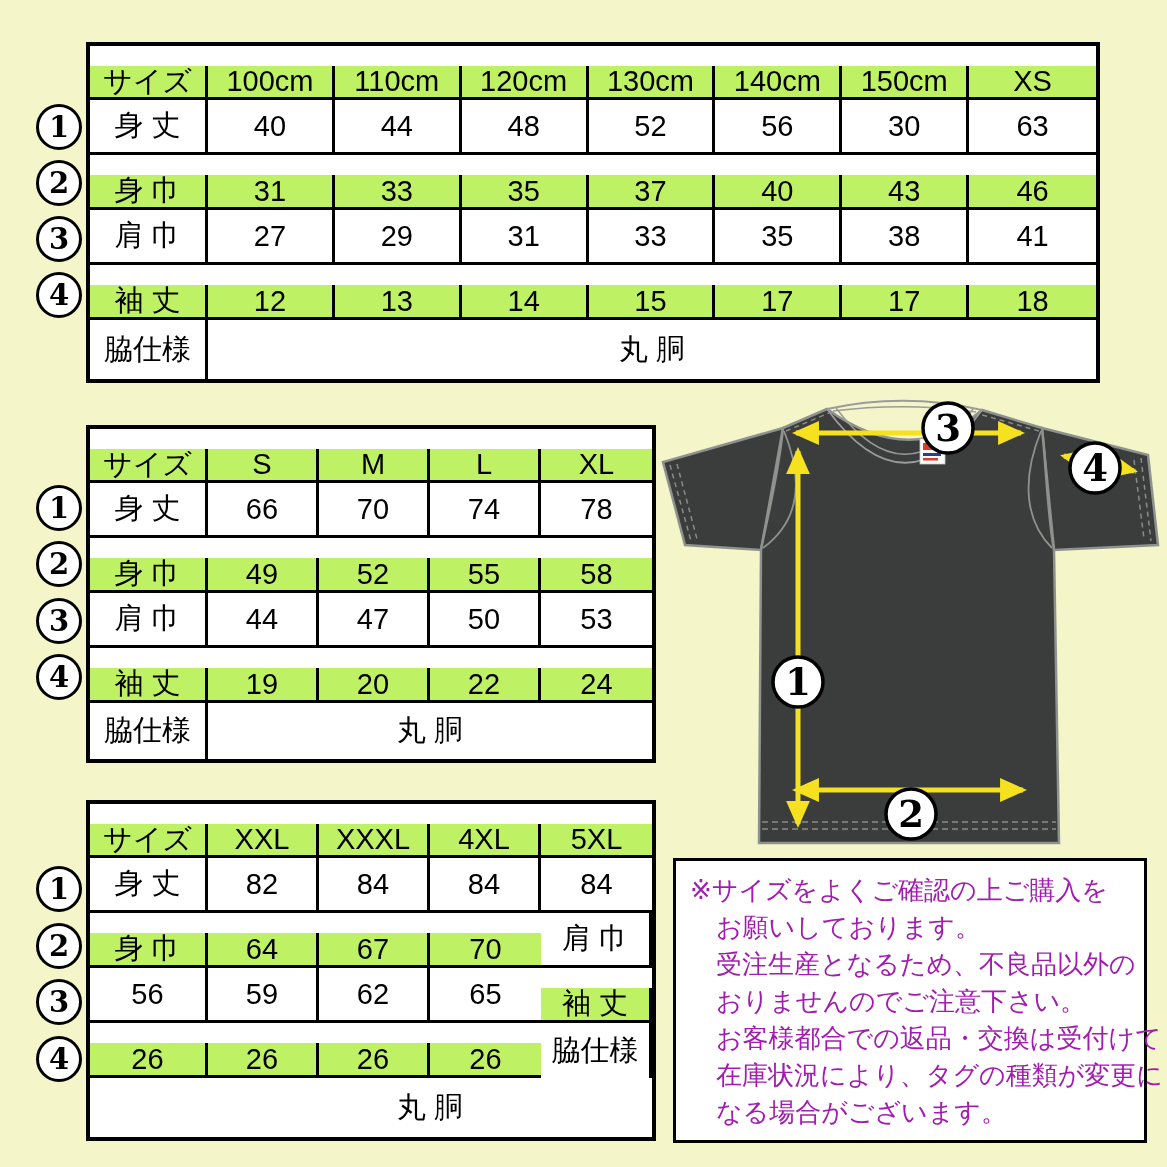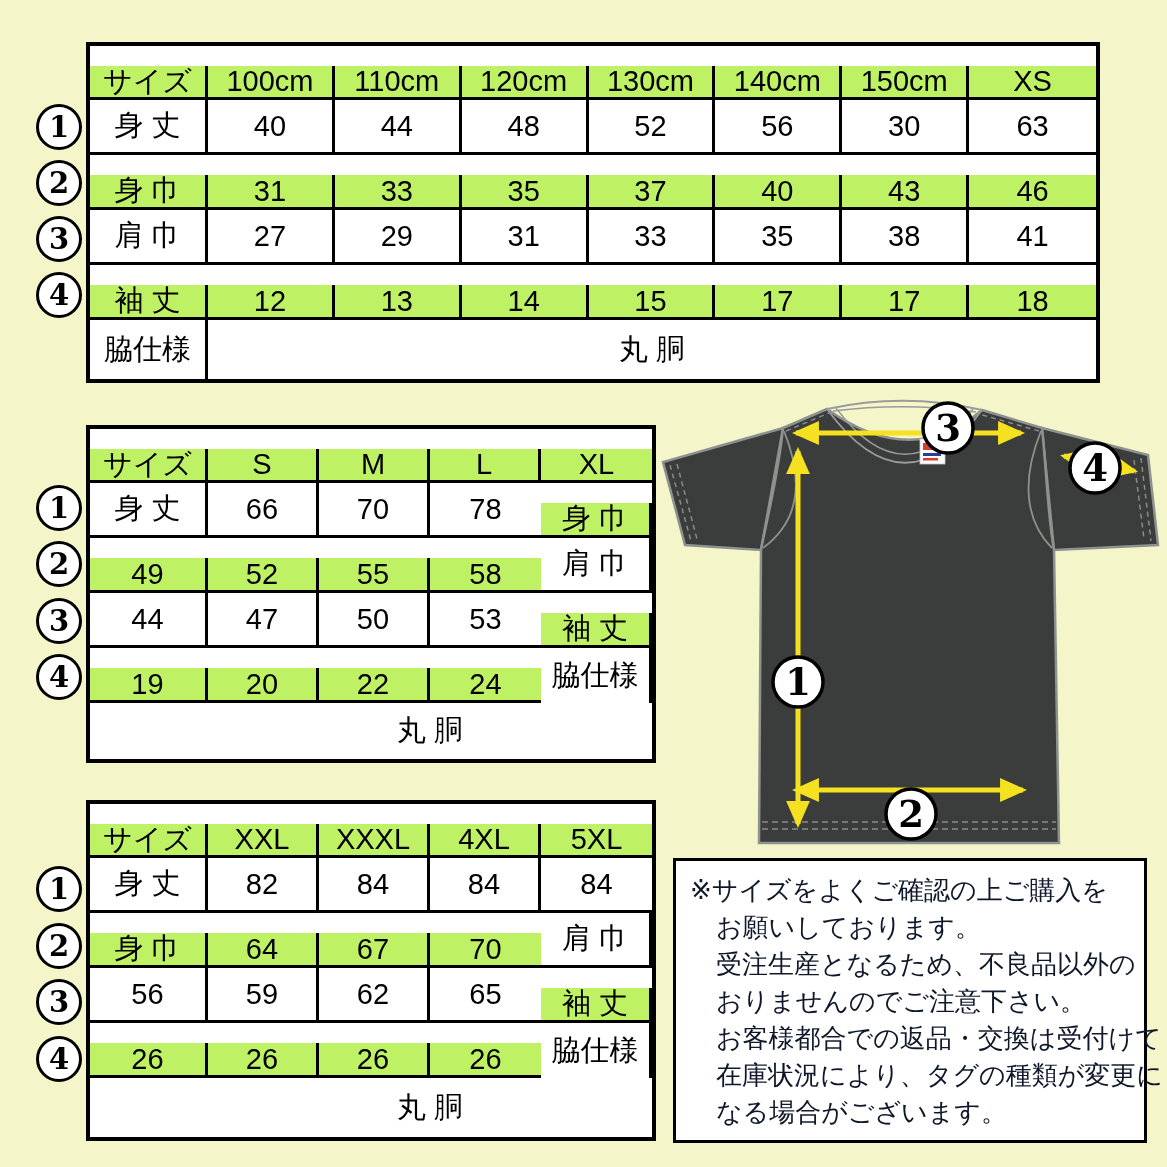--- a/index.html
+++ b/index.html
@@ -25,21 +25,21 @@
   .cell.lastrow{border-bottom:none;text-align:center;}
 
   
   .marker{position:absolute;left:36px;width:40px;height:40px;border:3px solid #000;
           border-radius:50%;background:#fff;display:flex;align-items:center;justify-content:center;
           font-family:"DejaVu Serif","Liberation Serif",serif;font-weight:bold;font-size:29px;color:#000;}
 
   
   .notice{position:absolute;left:673px;top:858px;width:474px;height:285px;background:#fff;
           border:3px solid #000;box-sizing:border-box;padding:11px 8px 0 14px;
-          font-size:26px;line-height:37px;color:#0f172a;}
+          font-size:26px;line-height:37px;color:#a21caf;}
   .notice div{white-space:nowrap;}
   .notice .indent{padding-left:26px;}
 
   
   #shirt-svg{position:absolute;left:655px;top:398px;width:510px;height:460px;}
   .svg-marker-num{font-family:"DejaVu Serif","Liberation Serif",serif;font-weight:bold;font-size:37px;fill:#000;}
 </style>
 </head>
 <body>
 
@@ -91,20 +91,21 @@
     </section>
   <section class="tbl" id="t2">
       <div class="cell gray">サイズ</div>
       <div class="cell gray">S</div>
       <div class="cell gray">M</div>
       <div class="cell gray">L</div>
       <div class="cell gray lastcol">XL</div>
       <div class="cell lbl">身 丈</div>
       <div class="cell">66</div>
       <div class="cell">70</div>
+      <div class="cell">74</div>
       <div class="cell lastcol">78</div>
       <div class="cell lbl gray">身 巾</div>
       <div class="cell gray">49</div>
       <div class="cell gray">52</div>
       <div class="cell gray">55</div>
       <div class="cell gray lastcol">58</div>
       <div class="cell lbl">肩 巾</div>
       <div class="cell">44</div>
       <div class="cell">47</div>
       <div class="cell">50</div>

